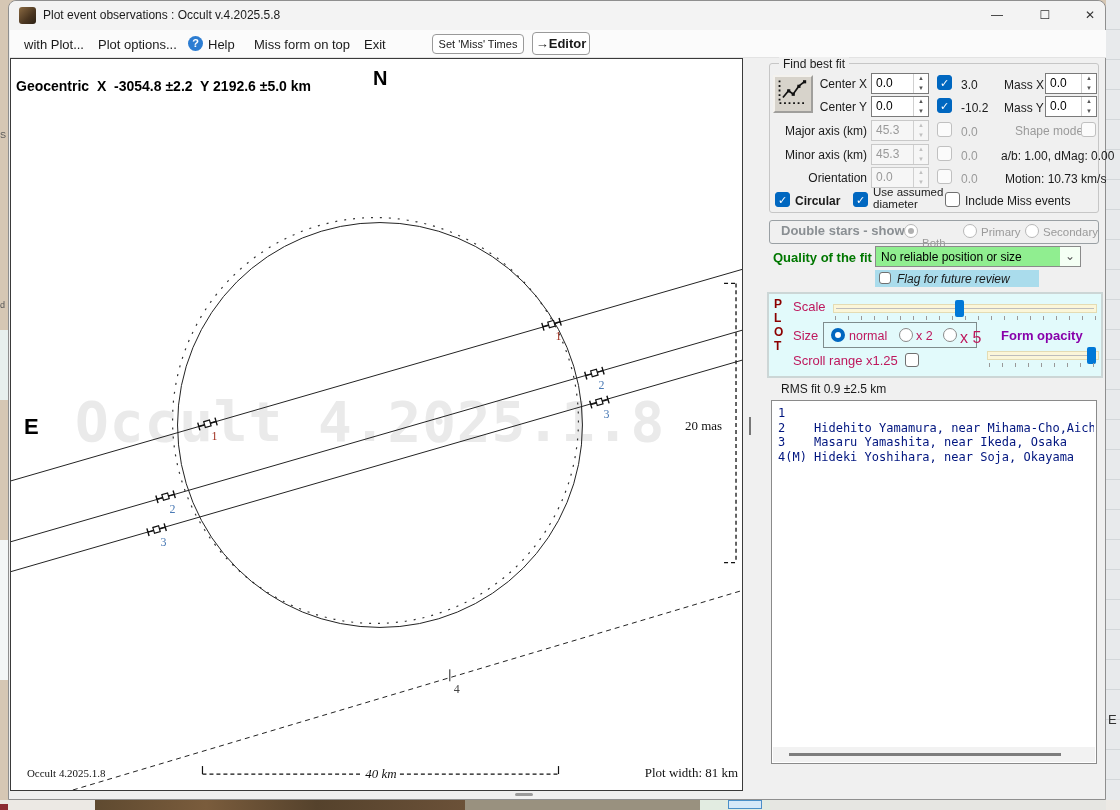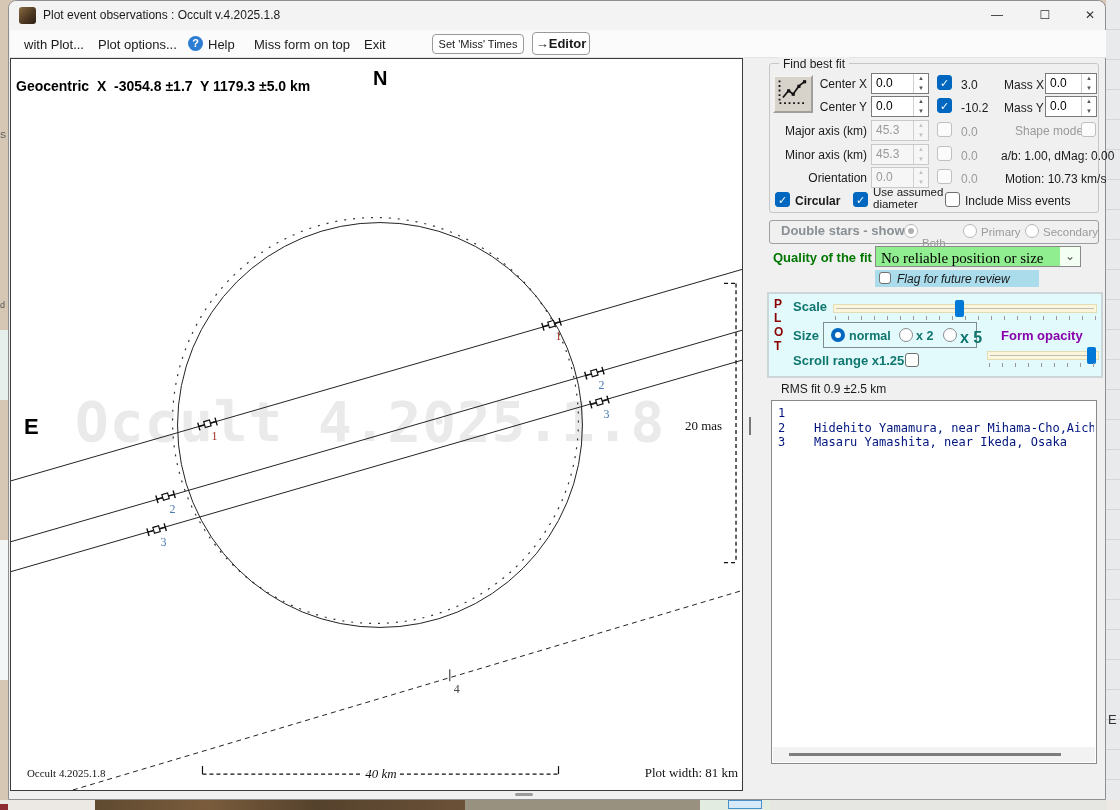--- a/index.html
+++ b/index.html
@@ -70,21 +70,21 @@
   .cb { position:absolute; width:15px; height:15px; border-radius:3px; border:1px solid #707070; background:#fff; }
   .cb.checked { background:#0067c0; border-color:#0067c0; color:#fff; font-size:11px; line-height:14px; text-align:center; }
   .cb.dis { border-color:#c0c0c0; background:#fbfbfb; }
   .cb.small { width:12px; height:12px; }
 
   .radio { position:absolute; width:14px; height:14px; border-radius:50%; background:#fff; border:1px solid #8a8a8a; }
   .radio.sel { border:4px solid #0067c0; }
   .radio.dis { border-color:#b8b8b8; }
   .radio.dissel::after { content:""; position:absolute; left:3px; top:3px; width:6px; height:6px; border-radius:50%; background:#b0b0b0; }
 
-  .darkred { color:#0f766e; font-weight:bold; }
+  .darkred { color:#be185d; font-weight:normal; }
   .slider-track { position:absolute; height:9px; background:#fbf6d9; border:1px solid #e4dcb4; }
   .slider-track .groove { position:absolute; left:2px; right:2px; top:3px; height:1px; background:#bdbdbd; }
   .slider-thumb { position:absolute; width:9px; height:17px; background:#0078d7; border-radius:2px; }
   .slider-ticks { position:absolute; height:4px;
       background:repeating-linear-gradient(to right, #999 0 1px, transparent 1px 13px); }
 
   
   #listbox { position:absolute; left:762px; top:399px; width:326px; height:364px; background:#fff; border:1px solid #8a8a8a; }
   #listbox-rows { position:absolute; left:6px; top:5px; right:2px; }
   .obs-row { display:flex; font-family:"DejaVu Sans Mono", monospace; font-size:12px; color:#00157f; height:14.5px; white-space:pre; overflow:hidden; }
@@ -118,21 +118,21 @@
     </div>
     <div class="filebar">
       
     </div>
   </div>
 
   <div id="win">
 
     <div id="titlebar">
       <div id="title-icon"></div>
-      <span id="title-text">Plot event observations : Occult v.4.2025.1.8</span>
+      <span id="title-text">Plot event observations : Occult v.4.2025.5.8</span>
       <span class="winbtn" id="btn-min">—</span>
       <span class="winbtn" id="btn-max">☐</span>
       <span class="winbtn" id="btn-close">✕</span>
     </div>
 
     <div id="menubar">
       <span class="menu-item" style="left:14px">with Plot...</span>
       <span class="menu-item" style="left:88px">Plot options...</span>
       <span id="help-icon">?</span>
       <span class="menu-item" style="left:198px">Help</span>
@@ -202,21 +202,21 @@
           <line x1="192" y1="717" x2="352" y2="717" stroke="#111" stroke-width="1.2" stroke-dasharray="4 3"></line>
           <line x1="390" y1="717" x2="549" y2="717" stroke="#111" stroke-width="1.2" stroke-dasharray="4 3"></line>
           <line x1="192" y1="709" x2="192" y2="717" stroke="#111" stroke-width="1.2"></line>
           <line x1="549" y1="709" x2="549" y2="717" stroke="#111" stroke-width="1.2"></line>
         </g>
         <text x="371" y="721" text-anchor="middle" font-size="13" font-style="italic" fill="#111" font-family="Liberation Serif, serif">40 km</text>
         <text x="16" y="720" font-size="11" fill="#111" font-family="Liberation Serif, serif">Occult 4.2025.1.8</text>
         <text x="729" y="720" text-anchor="end" font-size="13" fill="#111" font-family="Liberation Serif, serif">Plot width: 81 km</text>
       </svg>
 
-      <div id="plot-header"><br><span>Geocentric  X  -3054.8 ±1.7  Y 1179.3 ±5.0 km</span></div>
+      <div id="plot-header"><br><span>Geocentric  X  -3054.8 ±2.2  Y 2192.6 ±5.0 km</span></div>
       <div id="north-label">N</div>
       <div id="east-label">E</div>
     </div>
 
     <div class="grip-v"></div>
     <div class="grip-h"></div>
 
     <div class="groupbox" style="left:760px; top:62px; width:330px; height:150px;"></div>
     <span class="gb-title" style="left:770px; top:56px;">Find best fit</span>
 
@@ -322,21 +322,21 @@
     <span class="lbl" style="left:772px; top:222px; font-size:13px; font-weight:bold; color:#8a8f93;">Double stars - show</span>
     <div class="radio dis dissel" style="left:895px; top:223px;"></div>
     <span class="lbl gray" style="left:913px; top:236px; font-size:11.5px;">Both</span>
     <div class="radio dis" style="left:954px; top:223px;"></div>
     <span class="lbl gray" style="left:972px; top:225px; font-size:11.5px;">Primary</span>
     <div class="radio dis" style="left:1016px; top:223px;"></div>
     <span class="lbl gray" style="left:1034px; top:225px; font-size:11.5px;">Secondary</span>
 
     <span class="lbl" style="left:764px; top:249px; font-size:13px; font-weight:bold; color:#007700;">Quality of the fit</span>
     <div style="position:absolute; left:866px; top:245px; width:206px; height:21px; background:#90ee90; border:1px solid #8a8a8a; display:flex;">
-      <span style="flex:1; font-size:15px; color:#000; padding:3px 0 0 5px; white-space:nowrap; overflow:hidden;font-family:Liberation Serif, serif;">No reliable position or size</span>
+      <span style="flex:1; font-size:12px; color:#000; padding:3px 0 0 5px; white-space:nowrap; overflow:hidden;">No reliable position or size</span>
       <span style="width:20px; background:#f4fff4; text-align:center; font-size:12px; color:#555; line-height:19px;">⌄</span>
     </div>
     <div style="position:absolute; left:866px; top:269px; width:164px; height:17px; background:#aadcec;">
       <div class="cb small" style="left:4px; top:2px;"></div>
       <span class="lbl" style="left:22px; top:2px; font-style:italic;">Flag for future review</span>
     </div>
 
     <div style="position:absolute; left:758px; top:291px; width:336px; height:86px; background:#e2fafb; border:2px solid #ccd6d6;"></div>
     <span style="position:absolute; left:765px; top:296px; font-size:12px; font-weight:bold; color:#8b0000; white-space:pre; line-height:14px;">P
 L
@@ -368,20 +368,21 @@
     <span class="lbl darkred" style="left:784px; top:352px; font-size:13px;">Scroll range x1.25</span>
     <div class="cb" style="left:896px; top:352px; width:14px; height:14px;"></div>
 
     <span class="lbl" style="left:772px; top:381px;">RMS fit 0.9 ±2.5 km</span>
 
     <div id="listbox">
       <div id="listbox-rows">
           <div class="obs-row"><span class="obs-num">1</span></div>
           <div class="obs-row"><span class="obs-num">2</span><span class="obs-name">Hidehito Yamamura, near Mihama-Cho,Aich</span></div>
           <div class="obs-row"><span class="obs-num">3</span><span class="obs-name">Masaru Yamashita, near Ikeda, Osaka</span></div>
+          <div class="obs-row"><span class="obs-num">4(M)</span><span class="obs-name">Hideki Yoshihara, near Soja, Okayama</span></div>
         </div>
       <div id="list-hscroll">
         <div class="thumb"></div>
       </div>
     </div>
 
   </div>
 </div>
 
 </body></html>

